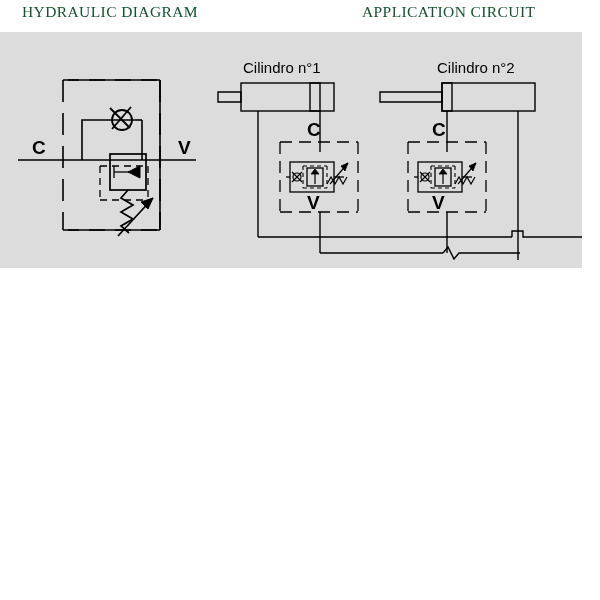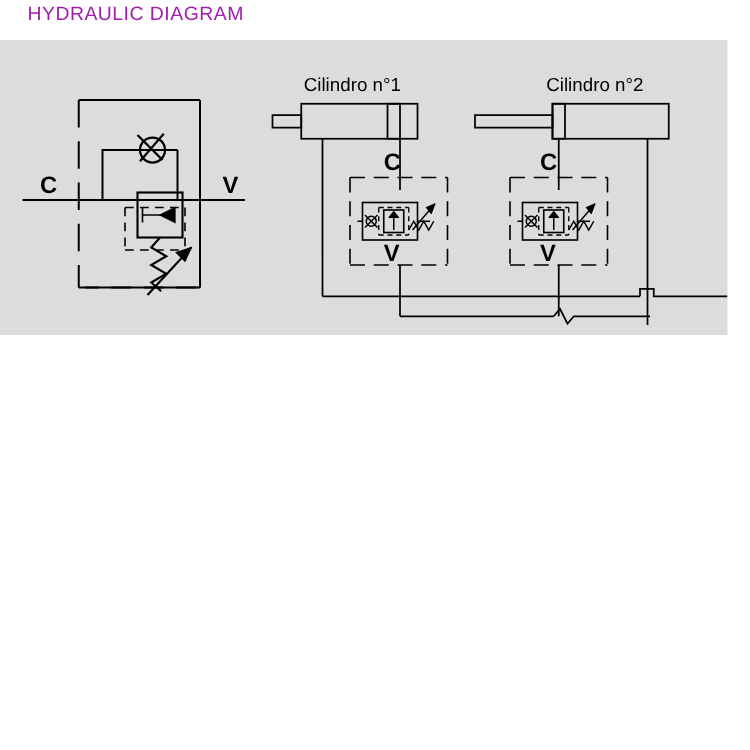--- a/index.html
+++ b/index.html
@@ -25,22 +25,22 @@
     left: 0;
     top: 0;
     width: 600px;
     height: 32px;
   }
   .header-title {
     position: absolute;
     top: 3px;
     font-size: 15.5px;
     letter-spacing: 0.4px;
-    color: #a21caf;
-    font-family: Liberation Sans, sans-serif;
+    color: #14532d;
+    font-family: Liberation Serif, serif;
     white-space: nowrap;
   }
   #hydraulic-heading { left: 22px; }
   #application-heading { left: 362px; }
 
   .diagram-panel {
     position: absolute;
     left: 0;
     top: 32px;
     width: 582px;
@@ -65,20 +65,21 @@
     font-weight: normal;
   }
 </style>
 </head>
 <body>
 
 <div class="page">
 
   <div class="headers">
     <div class="header-title" id="hydraulic-heading">HYDRAULIC DIAGRAM</div>
+    <div class="header-title" id="application-heading">APPLICATION CIRCUIT</div>
   </div>
 
   <div class="diagram-panel">
     <svg class="diagram-svg" width="582" height="236" viewBox="0 0 582 236">
 
       <g stroke="#000" fill="none" stroke-width="1.6">
 
         <g>
           <path d="M63,48 L63,198" stroke-dasharray="22,11" stroke-width="1.6"></path>
           <path d="M160,48 L160,198" stroke-dasharray="22,11" stroke-width="1.6"></path>

